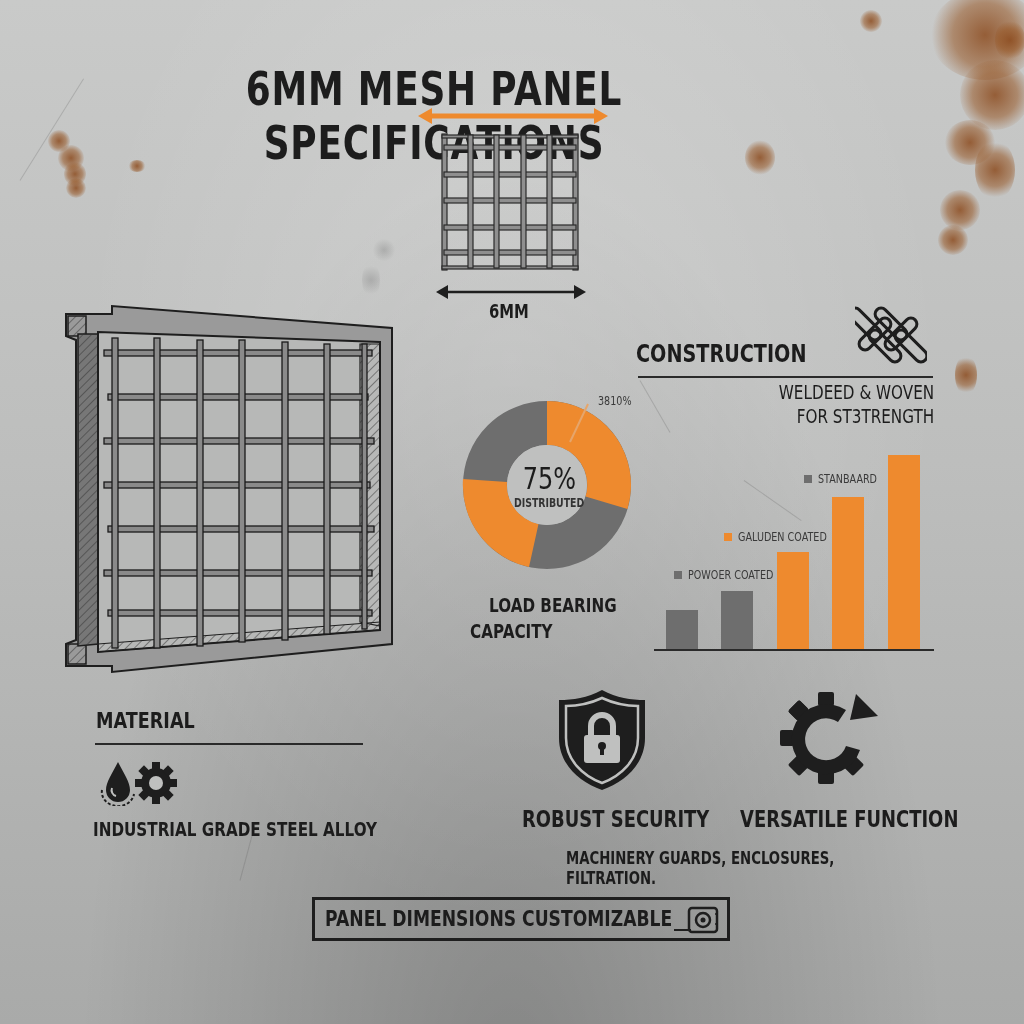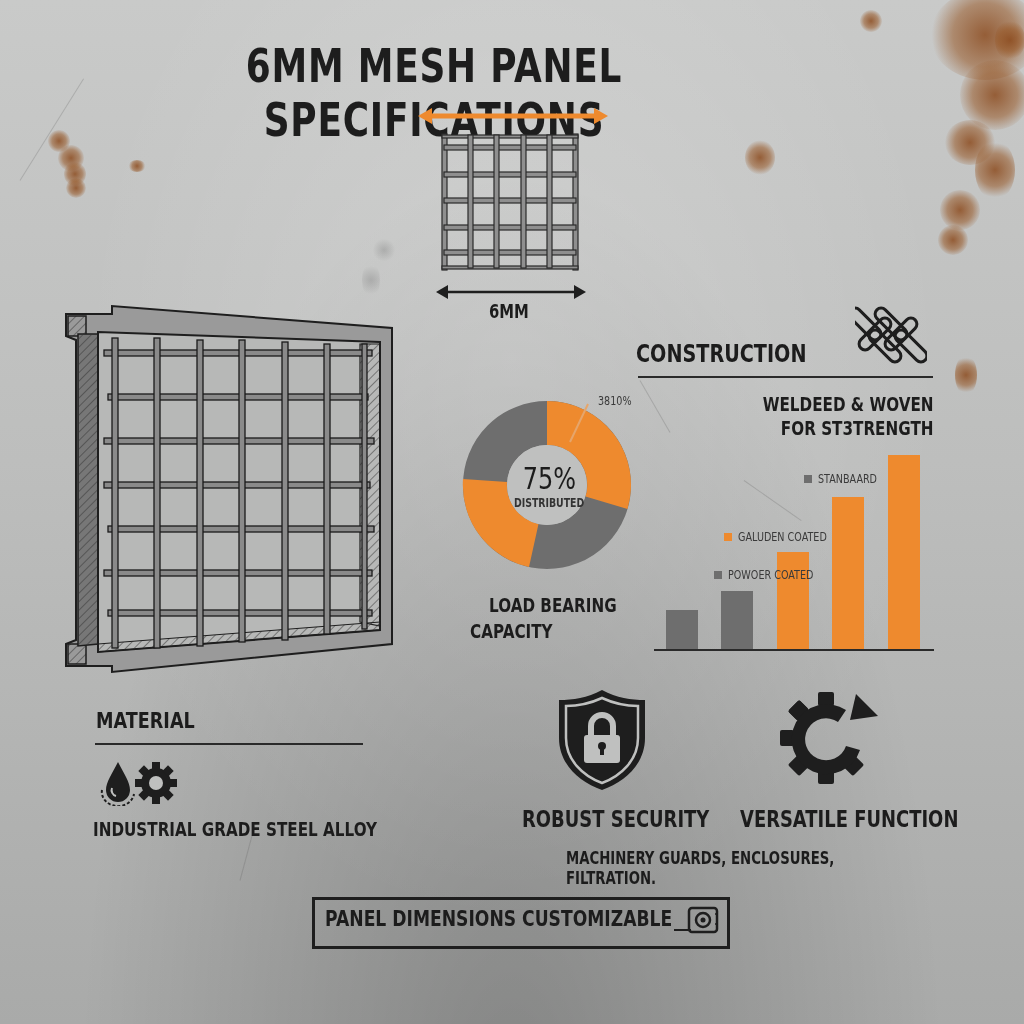--- a/index.html
+++ b/index.html
@@ -13,38 +13,38 @@
       radial-gradient(ellipse at 50% 110%, rgba(0,0,0,0.22) 0%, rgba(0,0,0,0) 60%),
       linear-gradient(180deg, #c9cac9 0%, #bdbebd 45%, #a9aaa9 100%);
   }
 
   
   .rust { position: absolute; border-radius: 50%; background: radial-gradient(circle, rgba(140,75,30,0.85) 0%, rgba(150,85,35,0.55) 45%, rgba(150,90,40,0) 75%); }
   .smudge { position: absolute; border-radius: 50%; background: radial-gradient(circle, rgba(120,120,120,0.35) 0%, rgba(120,120,120,0) 70%); }
   .scratch { position: absolute; height: 1px; background: rgba(90,90,90,0.25); transform-origin: left center; }
 
   #title {
-    position: absolute; left: 0; top: 39px; width: 868px; text-align: center;
+    position: absolute; left: 0; top: 62px; width: 868px; text-align: center;
   }
   #title span {
     display: inline-block; font-size: 46px; font-weight: bold; color: #1d1d1d;
     transform: scaleX(0.78); transform-origin: center; letter-spacing: 1px;
   }
 
   .orange-arrow { position: absolute; left: 418px; top: 108px; width: 190px; height: 16px; }
   .small-mesh { position: absolute; left: 440px; top: 132px; width: 140px; height: 140px; }
   .dim-arrow { position: absolute; left: 436px; top: 284px; width: 150px; height: 16px; }
   #dim-label { position: absolute; left: 489px; top: 300px; font-size: 19px; font-weight: bold; transform: scaleX(0.78); transform-origin: left top; }
 
   .big-panel { position: absolute; left: 62px; top: 304px; width: 340px; height: 372px; }
 
   #construction-head { position: absolute; left: 636px; top: 340px; font-size: 24px; font-weight: bold; transform: scaleX(0.8); transform-origin: left top; }
   .construction-rule { position: absolute; left: 638px; top: 376px; width: 295px; height: 2px; background: #2a2a2a; }
   .weave-icon { position: absolute; left: 855px; top: 300px; width: 72px; height: 70px; }
-  #construction-text { position: absolute; right: 90px; top: 392px; text-align: right; font-size: 19px; font-weight: bold; line-height: 24px; }
+  #construction-text { position: absolute; right: 90px; top: 380px; text-align: right; font-size: 19px; font-weight: normal; line-height: 24px; }
   #construction-text div { transform: scaleX(0.8); transform-origin: right top; }
 
   .donut { position: absolute; left: 462px; top: 400px; width: 170px; height: 170px; }
   #donut-value { position: absolute; left: 509px; top: 461px; width: 80px; text-align: center; font-size: 30px; font-weight: normal; }
   #donut-value span { display:inline-block; transform: scaleX(0.8); }
   #donut-sub { position: absolute; left: 504px; top: 496px; width: 90px; text-align: center; font-size: 12px; color: #333; font-weight: bold; }
   #donut-sub span { display:inline-block; transform: scaleX(0.78); }
   #callout-label { position: absolute; left: 598px; top: 394px; font-size: 12px; color: #3a3a3a; transform: scaleX(0.8); transform-origin: left top; }
   #load-line1 { position: absolute; left: 489px; top: 594px; font-size: 19px; font-weight: bold; transform: scaleX(0.8); transform-origin: left top; }
   #load-line2 { position: absolute; left: 470px; top: 620px; font-size: 19px; font-weight: bold; transform: scaleX(0.8); transform-origin: left top; }
@@ -60,21 +60,21 @@
   .material-rule { position: absolute; left: 95px; top: 743px; width: 268px; height: 2px; background: #2a2a2a; }
   .material-icons { position: absolute; left: 98px; top: 760px; width: 82px; height: 46px; }
   #material-text { position: absolute; left: 93px; top: 818px; font-size: 19px; font-weight: bold; transform: scaleX(0.8); transform-origin: left top; }
 
   .shield-icon { position: absolute; left: 557px; top: 688px; width: 90px; height: 104px; }
   .gear-cycle-icon { position: absolute; left: 780px; top: 686px; width: 100px; height: 100px; }
   #security-label { position: absolute; left: 522px; top: 806px; font-size: 23px; font-weight: bold; transform: scaleX(0.78); transform-origin: left top; }
   #function-label { position: absolute; left: 740px; top: 806px; font-size: 23px; font-weight: bold; transform: scaleX(0.78); transform-origin: left top; }
   #applications { position: absolute; left: 566px; top: 848px; font-size: 17px; font-weight: bold; transform: scaleX(0.78); transform-origin: left top; }
 
-  .custom-box { position: absolute; left: 312px; top: 897px; width: 418px; height: 52px; border: 3px solid #1e1e1e; }
+  .custom-box { position: absolute; left: 312px; top: 897px; width: 418px; height: 44px; border: 3px solid #1e1e1e; }
   #custom-label { position: absolute; left: 10px; top: 6px; font-size: 22px; font-weight: bold; transform: scaleX(0.78); transform-origin: left top; white-space: nowrap; }
   .tape-icon { position: absolute; left: 358px; top: 6px; width: 46px; height: 28px; }
 </style>
 </head>
 <body>
 
 <div>
   <div class="rust" style="left:930px;top:-10px;width:110px;height:90px;"></div>
   <div class="rust" style="left:960px;top:60px;width:70px;height:70px;"></div>
   <div class="rust" style="left:945px;top:120px;width:50px;height:45px;"></div>
@@ -205,21 +205,21 @@
 <div id="load-line2">CAPACITY</div>
 
 <div class="bar-chart">
   <div class="bar" style="left:12px;height:40px;background:#6e6e6e;"></div>
   <div class="bar" style="left:67px;height:59px;background:#6e6e6e;"></div>
   <div class="bar" style="left:123px;height:98px;background:#ee8a2e;"></div>
   <div class="bar" style="left:178px;height:153px;background:#ee8a2e;"></div>
   <div class="bar" style="left:234px;height:195px;background:#ee8a2e;"></div>
   <div class="bar-baseline"></div>
 
-  <div class="legend-item" style="left:20px;top:118px;margin-left:40px;">
+  <div class="legend-item" style="left:20px;top:118px;">
     <span class="sw" style="background:#6e6e6e;"></span>
     <span class="txt">POWOER COATED</span>
   </div>
   <div class="legend-item" style="left:70px;top:80px;">
     <span class="sw" style="background:#ee8a2e;"></span>
     <span class="txt">GALUDEN COATED</span>
   </div>
   <div class="legend-item" style="left:150px;top:22px;">
     <span class="sw" style="background:#6e6e6e;"></span>
     <span class="txt">STANBAARD</span>

